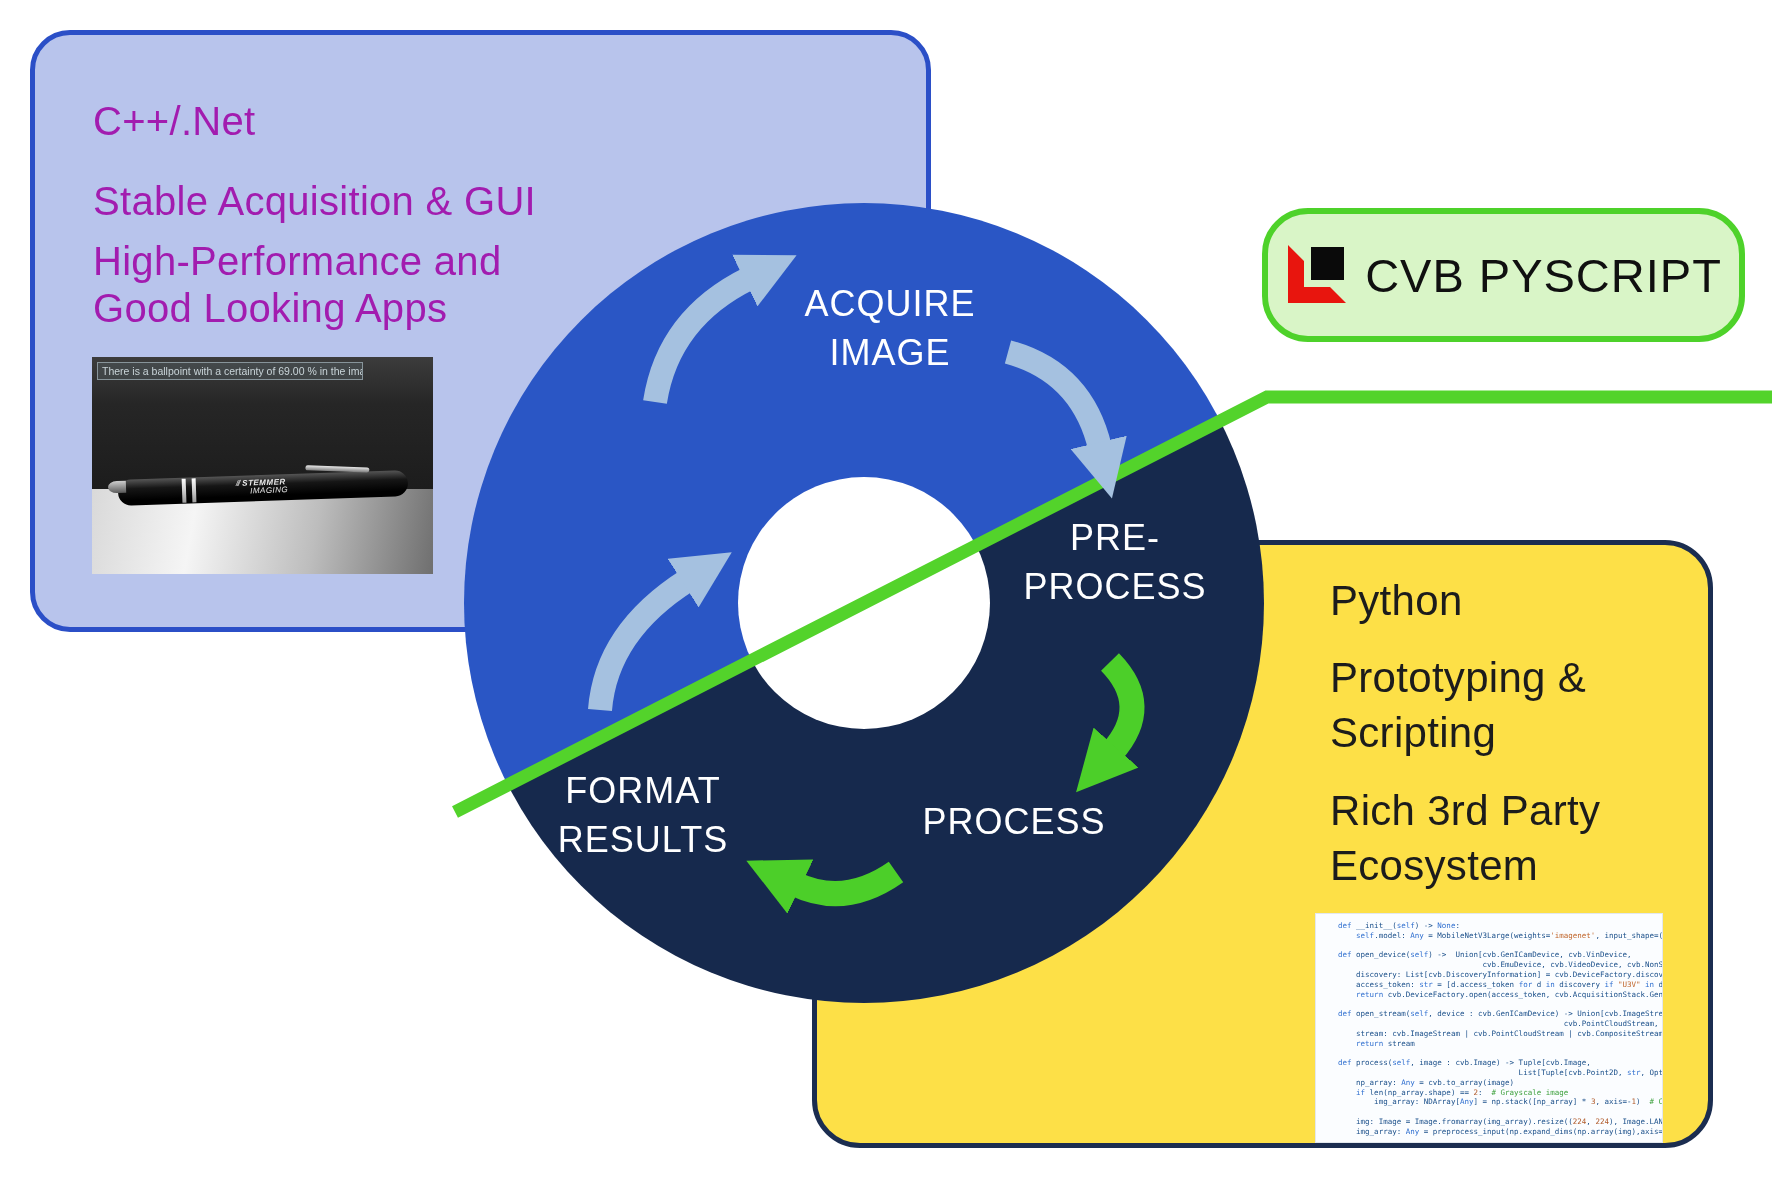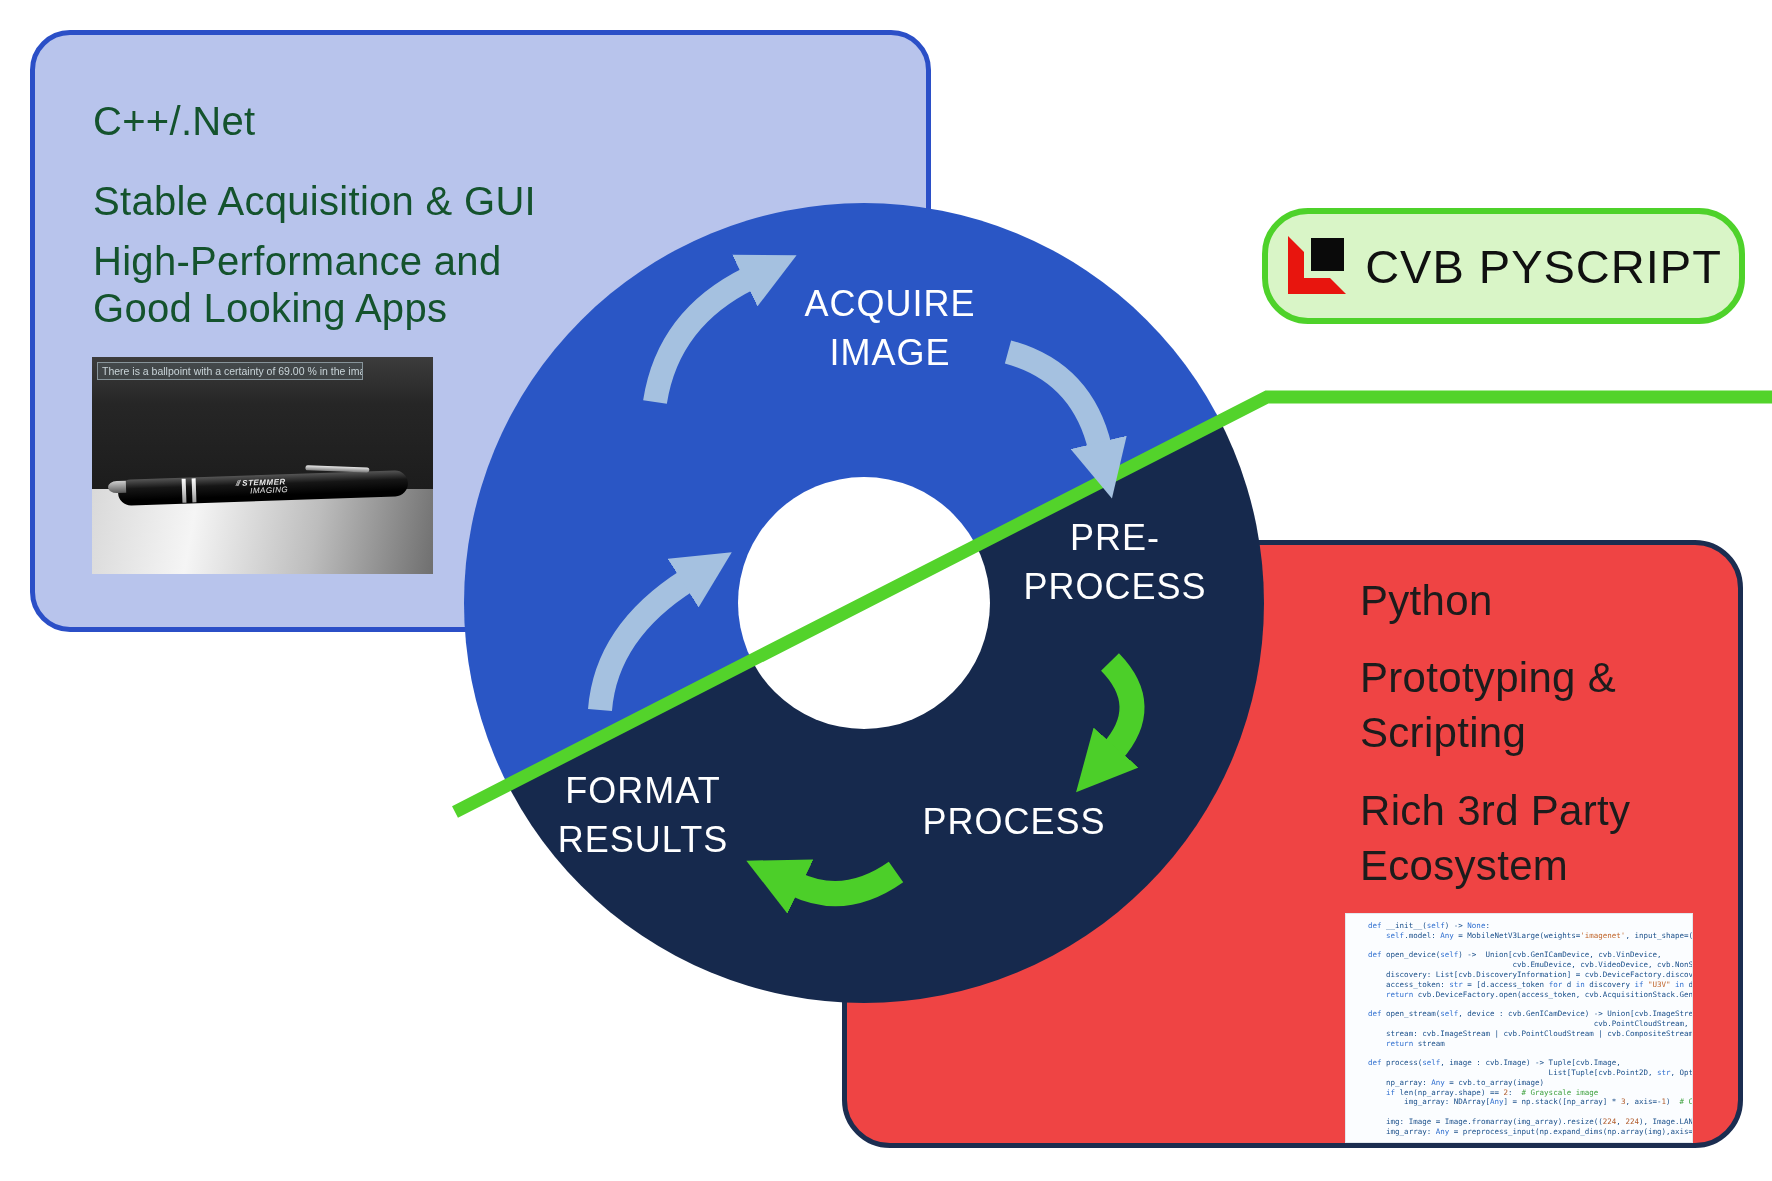--- a/index.html
+++ b/index.html
@@ -1,38 +1,38 @@
 <!DOCTYPE html>
 <html><head>
 <meta charset="utf-8">
 <style>
   html,body{margin:0;padding:0;background:#ffffff;}
   .canvas{position:relative;width:1772px;height:1181px;background:#ffffff;overflow:hidden;
           font-family:"Liberation Sans",sans-serif;}
   
   .panel-left{position:absolute;left:30px;top:30px;width:901px;height:602px;
               background:#b8c4ec;border:5px solid #2b4fc7;border-radius:40px;box-sizing:border-box;}
-  .panel-left .ptxt{position:absolute;left:58px;color:#14532d;font-size:40px;line-height:47px;letter-spacing:0.3px;}
+  .panel-left .ptxt{position:absolute;left:58px;color:#a21caf;font-size:40px;line-height:47px;letter-spacing:0.3px;}
   .pl-title{top:63px;}
   .pl-l1{top:143px;}
   .pl-l2{top:203px;}
-  .panel-right{position:absolute;left:842px;top:540px;width:901px;height:608px;
-               background:#ef4444;border:5px solid #1b2d50;border-radius:48px;box-sizing:border-box;}
+  .panel-right{position:absolute;left:812px;top:540px;width:901px;height:608px;
+               background:#fde047;border:5px solid #1b2d50;border-radius:48px;box-sizing:border-box;}
   .panel-right .ptxt{position:absolute;color:#1c1c1c;font-size:42px;line-height:55px;letter-spacing:0.3px;}
   .pr-title{left:513px;top:28px;}
   .pr-p1{left:513px;top:105px;}
   .pr-p2{left:513px;top:238px;}
   
   .code-box{position:absolute;left:498px;top:368px;width:346px;height:228px;background:#fbfdff;
             border:1px solid #e3e8ee;overflow:hidden;}
   .code-box pre{margin:4px;padding:3px 0 0 18px;font-family:"DejaVu Sans Mono",monospace;
                 font-size:7.5px;line-height:9.8px;color:#1a4f8a;white-space:pre;}
   .tok-k{color:#2f6fd0;} .tok-s{color:#c0652a;} .tok-n{color:#b05a2a;} .tok-c{color:#3da03d;}
   
-  .badge{position:absolute;left:1262px;top:208px;width:483px;height:116px;background:#d9f5c7;
+  .badge{position:absolute;left:1262px;top:208px;width:483px;height:134px;background:#d9f5c7;
          border:6px solid #4ed22a;border-radius:46px;box-sizing:border-box;
          display:flex;align-items:center;justify-content:center;gap:18px;}
   .badge-label{color:#101010;font-size:47px;letter-spacing:1px;white-space:nowrap;}
   .logo{position:relative;width:62px;height:62px;flex:0 0 auto;}
   
   .donut{position:absolute;left:464px;top:203px;width:800px;height:800px;border-radius:50%;
          background:linear-gradient(152.9deg,#2a56c5 49.85%,#16294d 50.15%);}
   .hole{position:absolute;left:738px;top:477px;width:252px;height:252px;border-radius:50%;background:#ffffff;}
   .overlay{position:absolute;left:0;top:0;width:1772px;height:1181px;pointer-events:none;}
   

